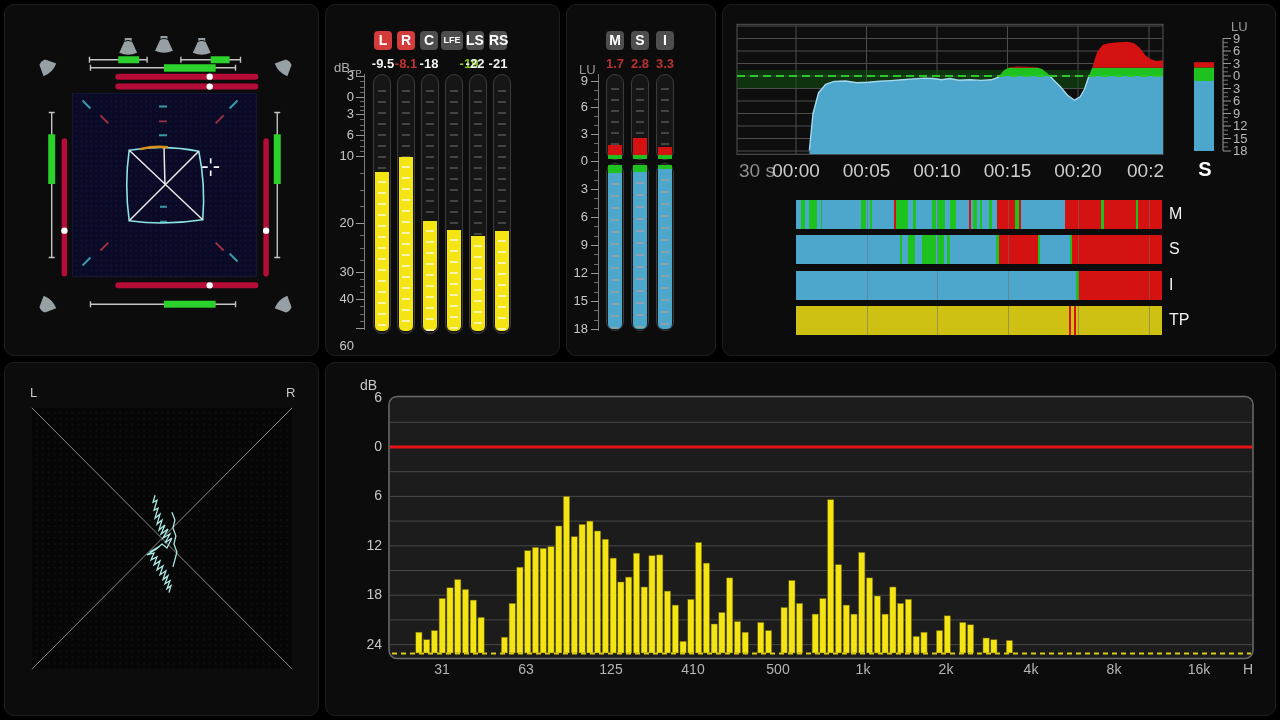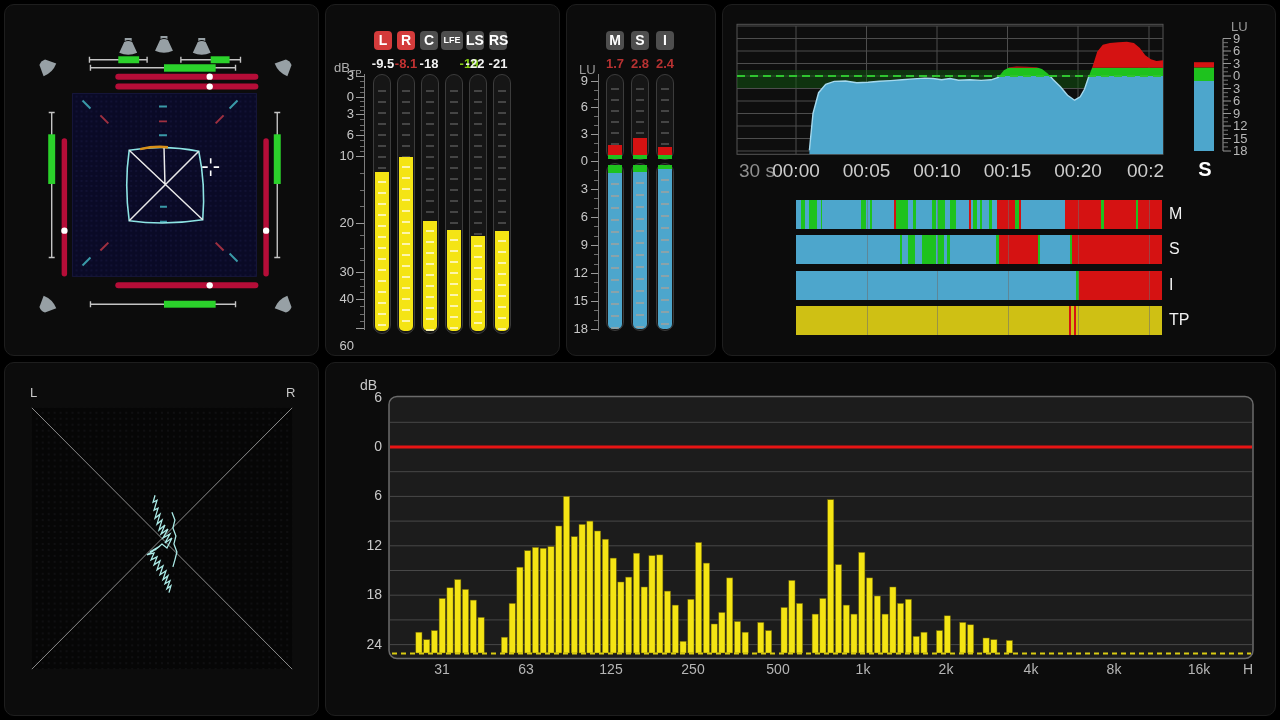--- a/index.html
+++ b/index.html
@@ -299,21 +299,21 @@
         </div>
         <div class="chan abs" style="left: 89px; top: 158px; width: 18px; height: 168px;">
           <div class="chan-ticks abs" style="left: 4px; top: 4px; width: 8px; height: 160px;"></div>
         </div>
         <div class="abs" style="left: 91px; top: 141.7px; width: 14px; height: 8.3px; background: rgb(213, 18, 18);"></div>
         <div class="abs" style="left: 91px; top: 150px; width: 14px; height: 3.5px; background: rgb(30, 194, 30);"></div>
         <div class="abs" style="left: 91px; top: 160px; width: 14px; height: 3.5px; background: rgb(30, 194, 30);"></div>
         <div class="abs" style="left: 91px; top: 163.5px; width: 14px; height: 160.5px; background: rgb(77, 166, 204); border-radius: 0px 0px 5px 5px;">
           <div class="blue-ticks abs" style="left: 3px; top: 0px; width: 8px; height: 100%;"></div>
         </div>
-        <div class="val abs" style="left: 81px; top: 51px; width: 34px; color: rgb(184, 50, 50);">2.4</div>
+        <div class="val abs" style="left: 81px; top: 51px; width: 34px; color: rgb(184, 50, 50);">3.3</div>
         <div class="chip gray abs" style="left: 89px; top: 26px; width: 18px; height: 19px; line-height: 19px; font-size: 14px;">I</div>
       </div>
   </section>
 
   <section class="panel" id="p-hist" style="left:722px;top:4px;width:554px;height:352px;">
     <div id="hist-body" class="abs" style="left:0;top:0;width:554px;height:352px;">
         <svg width="554" height="352" style="position: absolute; left: 0px; top: 0px;">
           <defs>
             <clipPath id="c-blue">
               <rect x="14" y="71" width="426" height="78.6"></rect>
@@ -611,21 +611,21 @@
         </svg>
         <div class="db-lbl abs" style="left: 18px; top: 25.6px; width: 38px;">6</div>
         <div class="db-lbl abs" style="left: 18px; top: 75px; width: 38px;">0</div>
         <div class="db-lbl abs" style="left: 18px; top: 124.4px; width: 38px;">6</div>
         <div class="db-lbl abs" style="left: 18px; top: 173.8px; width: 38px;">12</div>
         <div class="db-lbl abs" style="left: 18px; top: 223.2px; width: 38px;">18</div>
         <div class="db-lbl abs" style="left: 18px; top: 272.6px; width: 38px;">24</div>
         <div class="fq-lbl abs" style="left: 94px; top: 298px; width: 44px;">31</div>
         <div class="fq-lbl abs" style="left: 178px; top: 298px; width: 44px;">63</div>
         <div class="fq-lbl abs" style="left: 263px; top: 298px; width: 44px;">125</div>
-        <div class="fq-lbl abs" style="left: 345px; top: 298px; width: 44px;">250</div>
+        <div class="fq-lbl abs" style="left: 345px; top: 298px; width: 44px;">410</div>
         <div class="fq-lbl abs" style="left: 430px; top: 298px; width: 44px;">500</div>
         <div class="fq-lbl abs" style="left: 515px; top: 298px; width: 44px;">1k</div>
         <div class="fq-lbl abs" style="left: 598px; top: 298px; width: 44px;">2k</div>
         <div class="fq-lbl abs" style="left: 683px; top: 298px; width: 44px;">4k</div>
         <div class="fq-lbl abs" style="left: 766px; top: 298px; width: 44px;">8k</div>
         <div class="fq-lbl abs" style="left: 851px; top: 298px; width: 44px;">16k</div>
         <div class="fq-lbl abs" style="left: 900px; top: 298px; width: 44px;">H</div>
       </div>
   </section>
 

